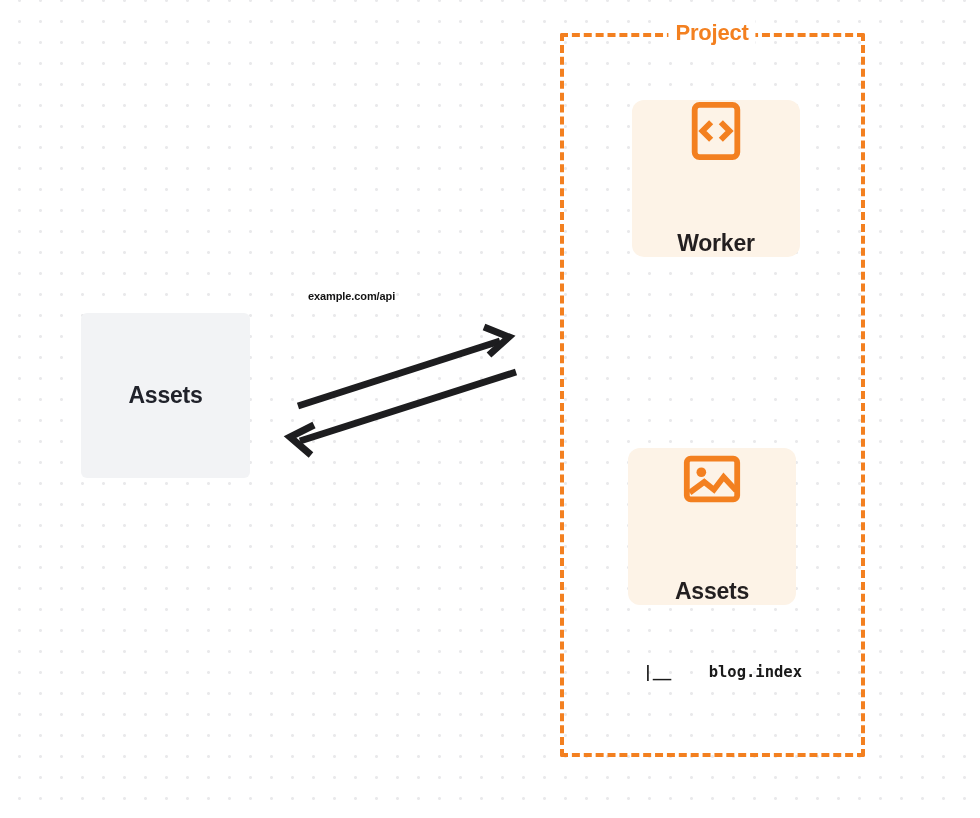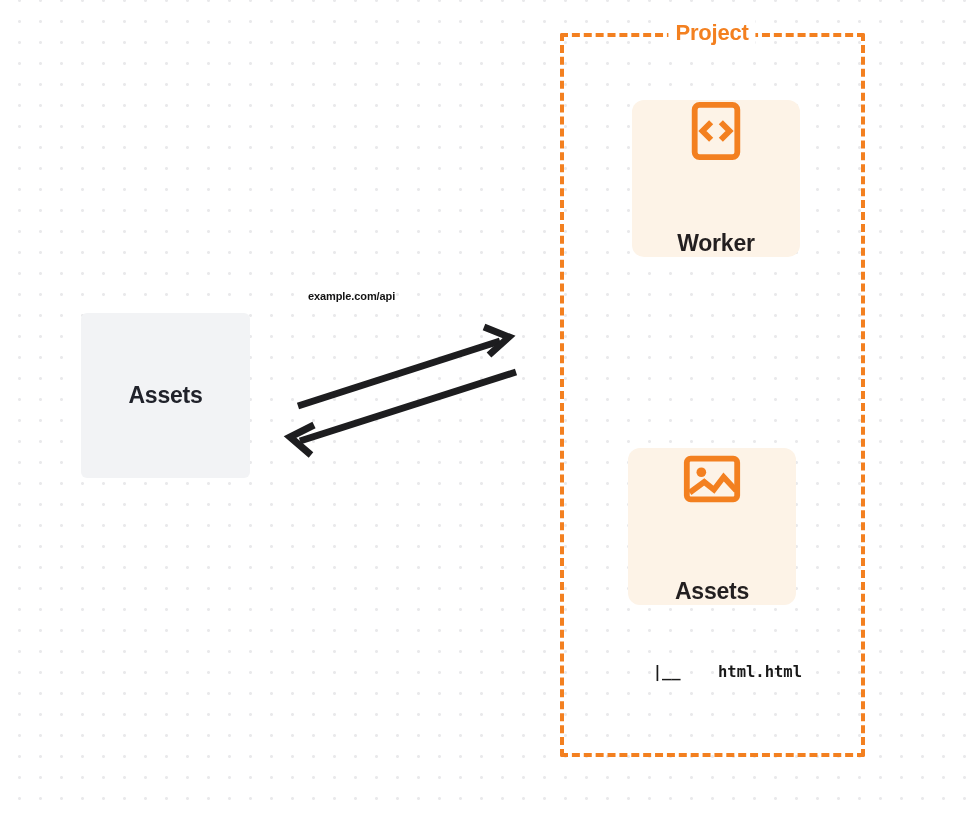--- a/index.html
+++ b/index.html
@@ -170,17 +170,17 @@
   <div class="card card-assets">
     <svg class="card-icon" viewBox="0 0 64 64">
       <rect x="6" y="11" width="52" height="42" rx="4" ry="4" fill="none" stroke="#f38020" stroke-width="6"></rect>
       <circle cx="21" cy="25" r="5" fill="#f38020"></circle>
       <polyline points="9,46 24,35 34,43 44,30 57,44" fill="none" stroke="#f38020" stroke-width="6" stroke-linecap="butt" stroke-linejoin="miter"></polyline>
     </svg>
     <span class="card-label">Assets</span>
   </div>
 
   <div class="file-tree">
-    <span class="tree-row">   |__    html.html</span>
+    <span class="tree-row">   |__    blog.index</span>
     
   </div>
 
 </div>
 
 </body></html>

